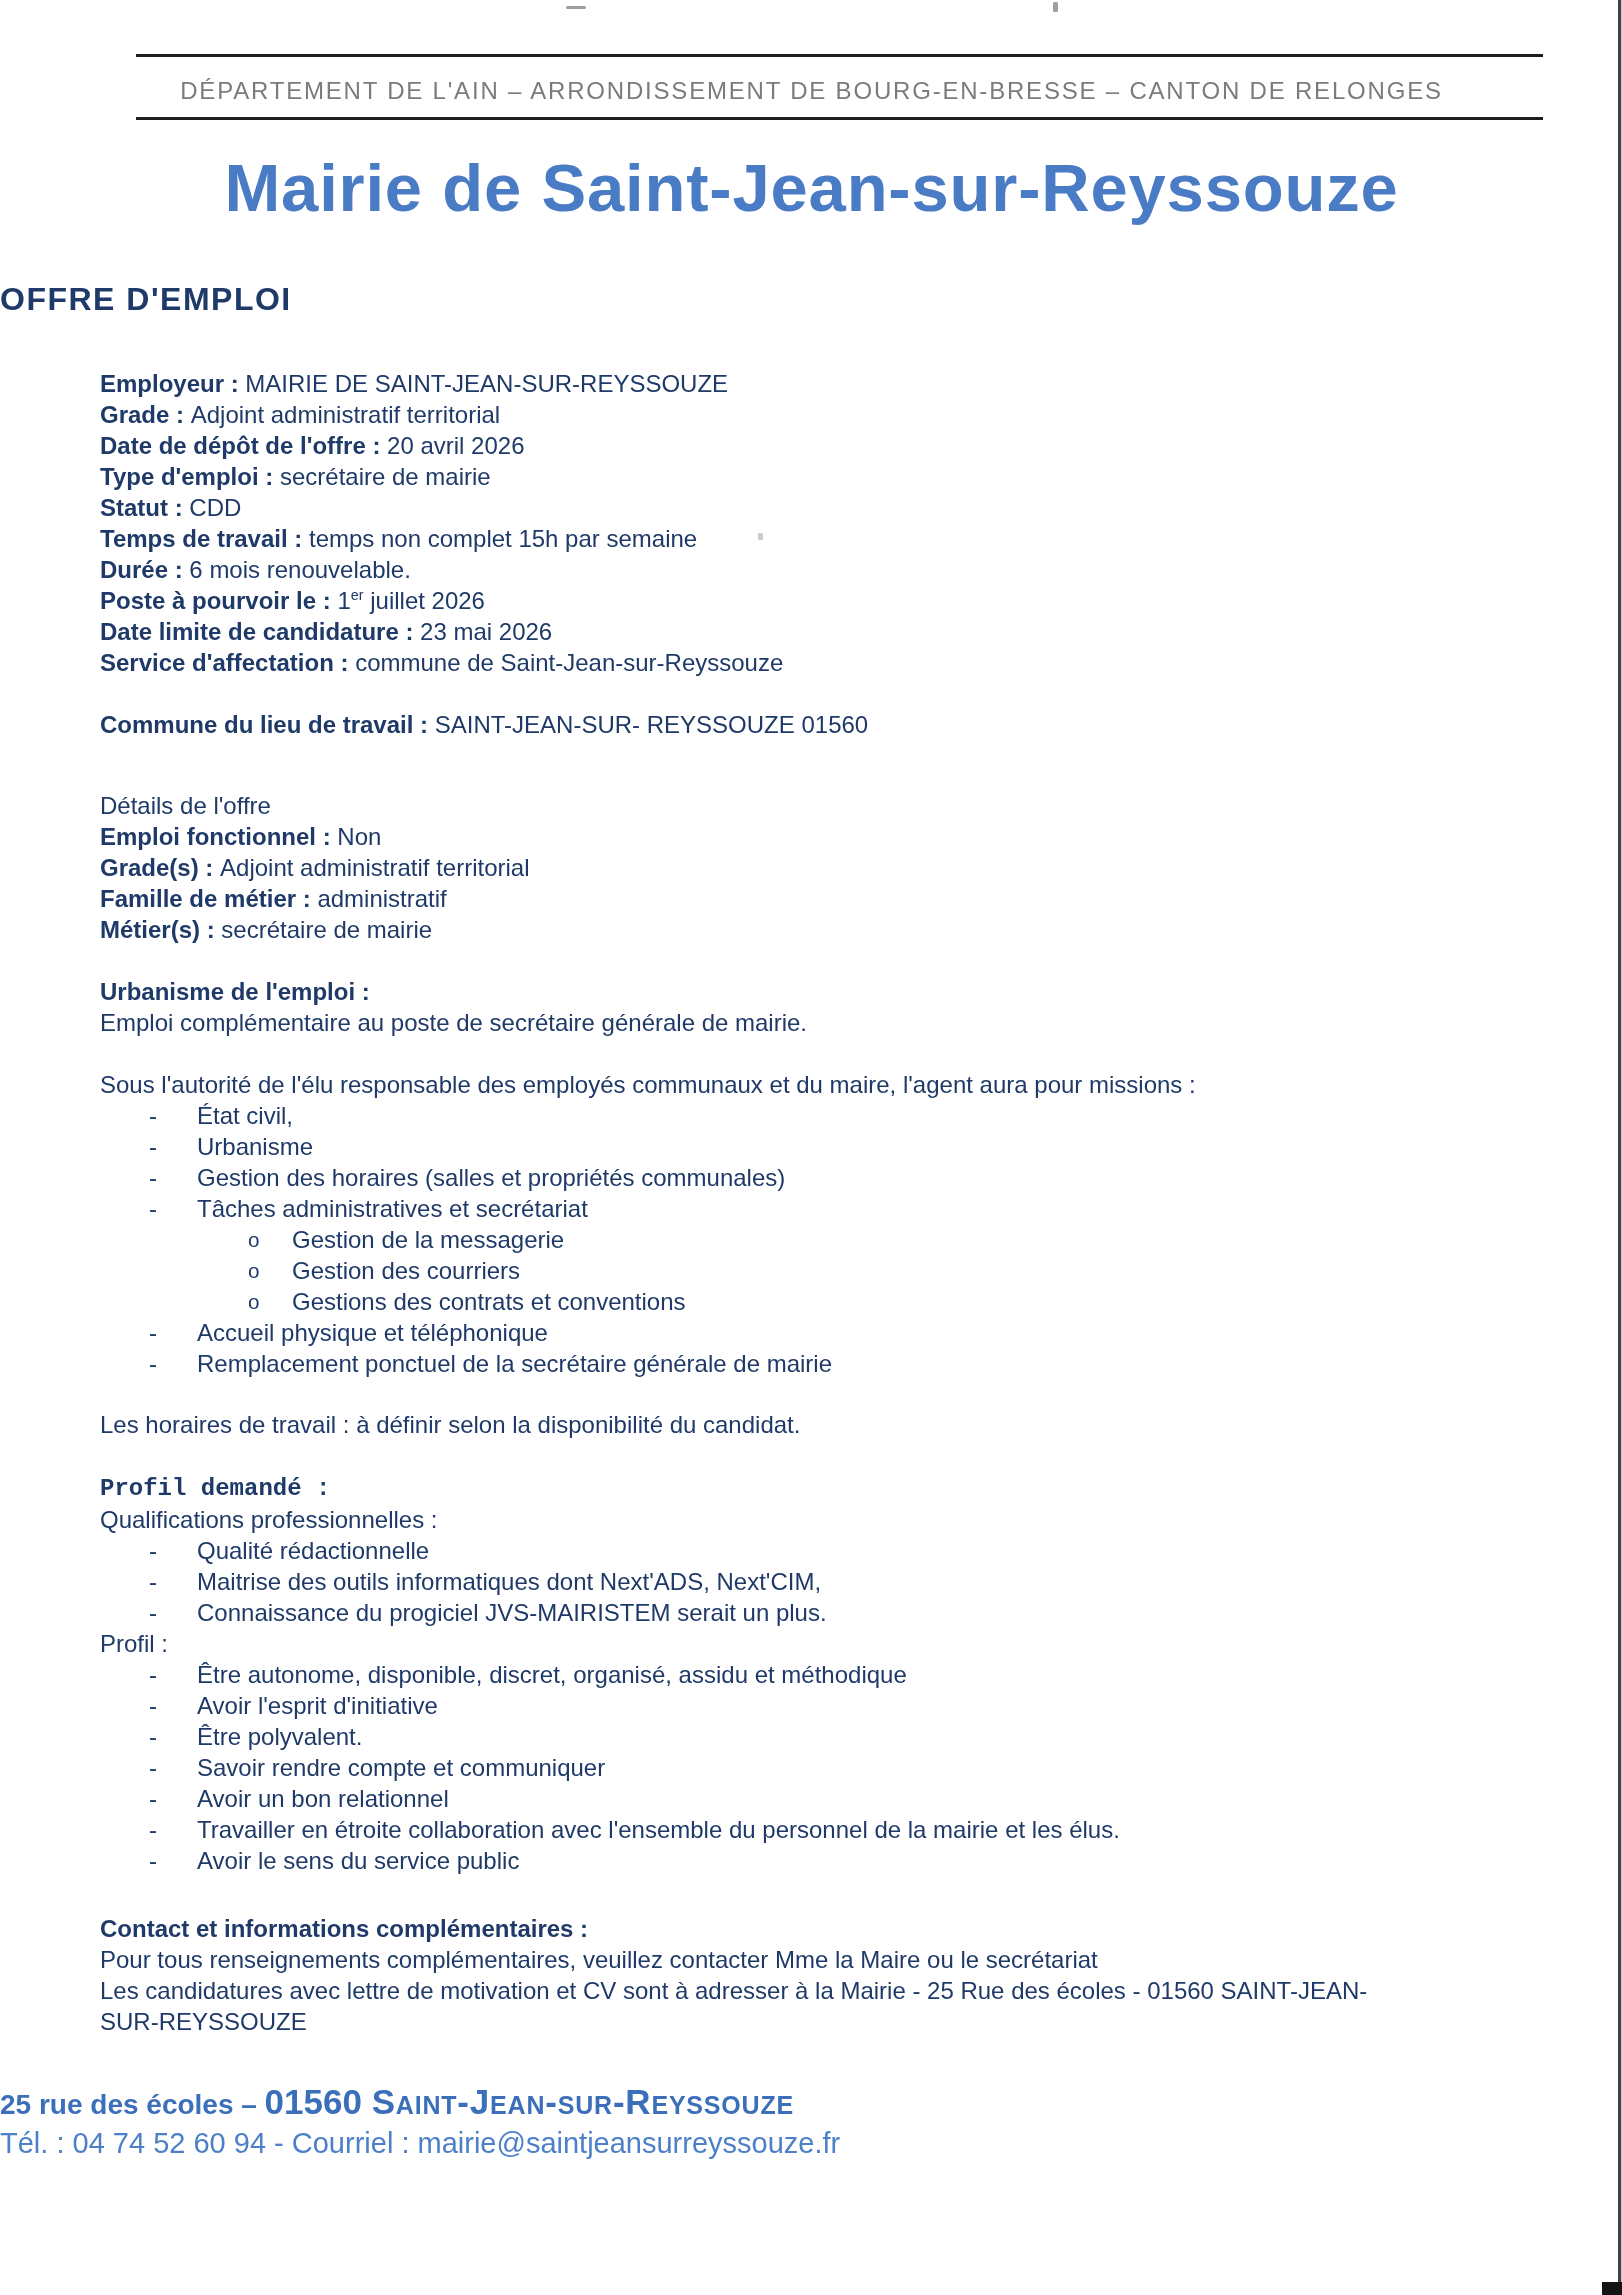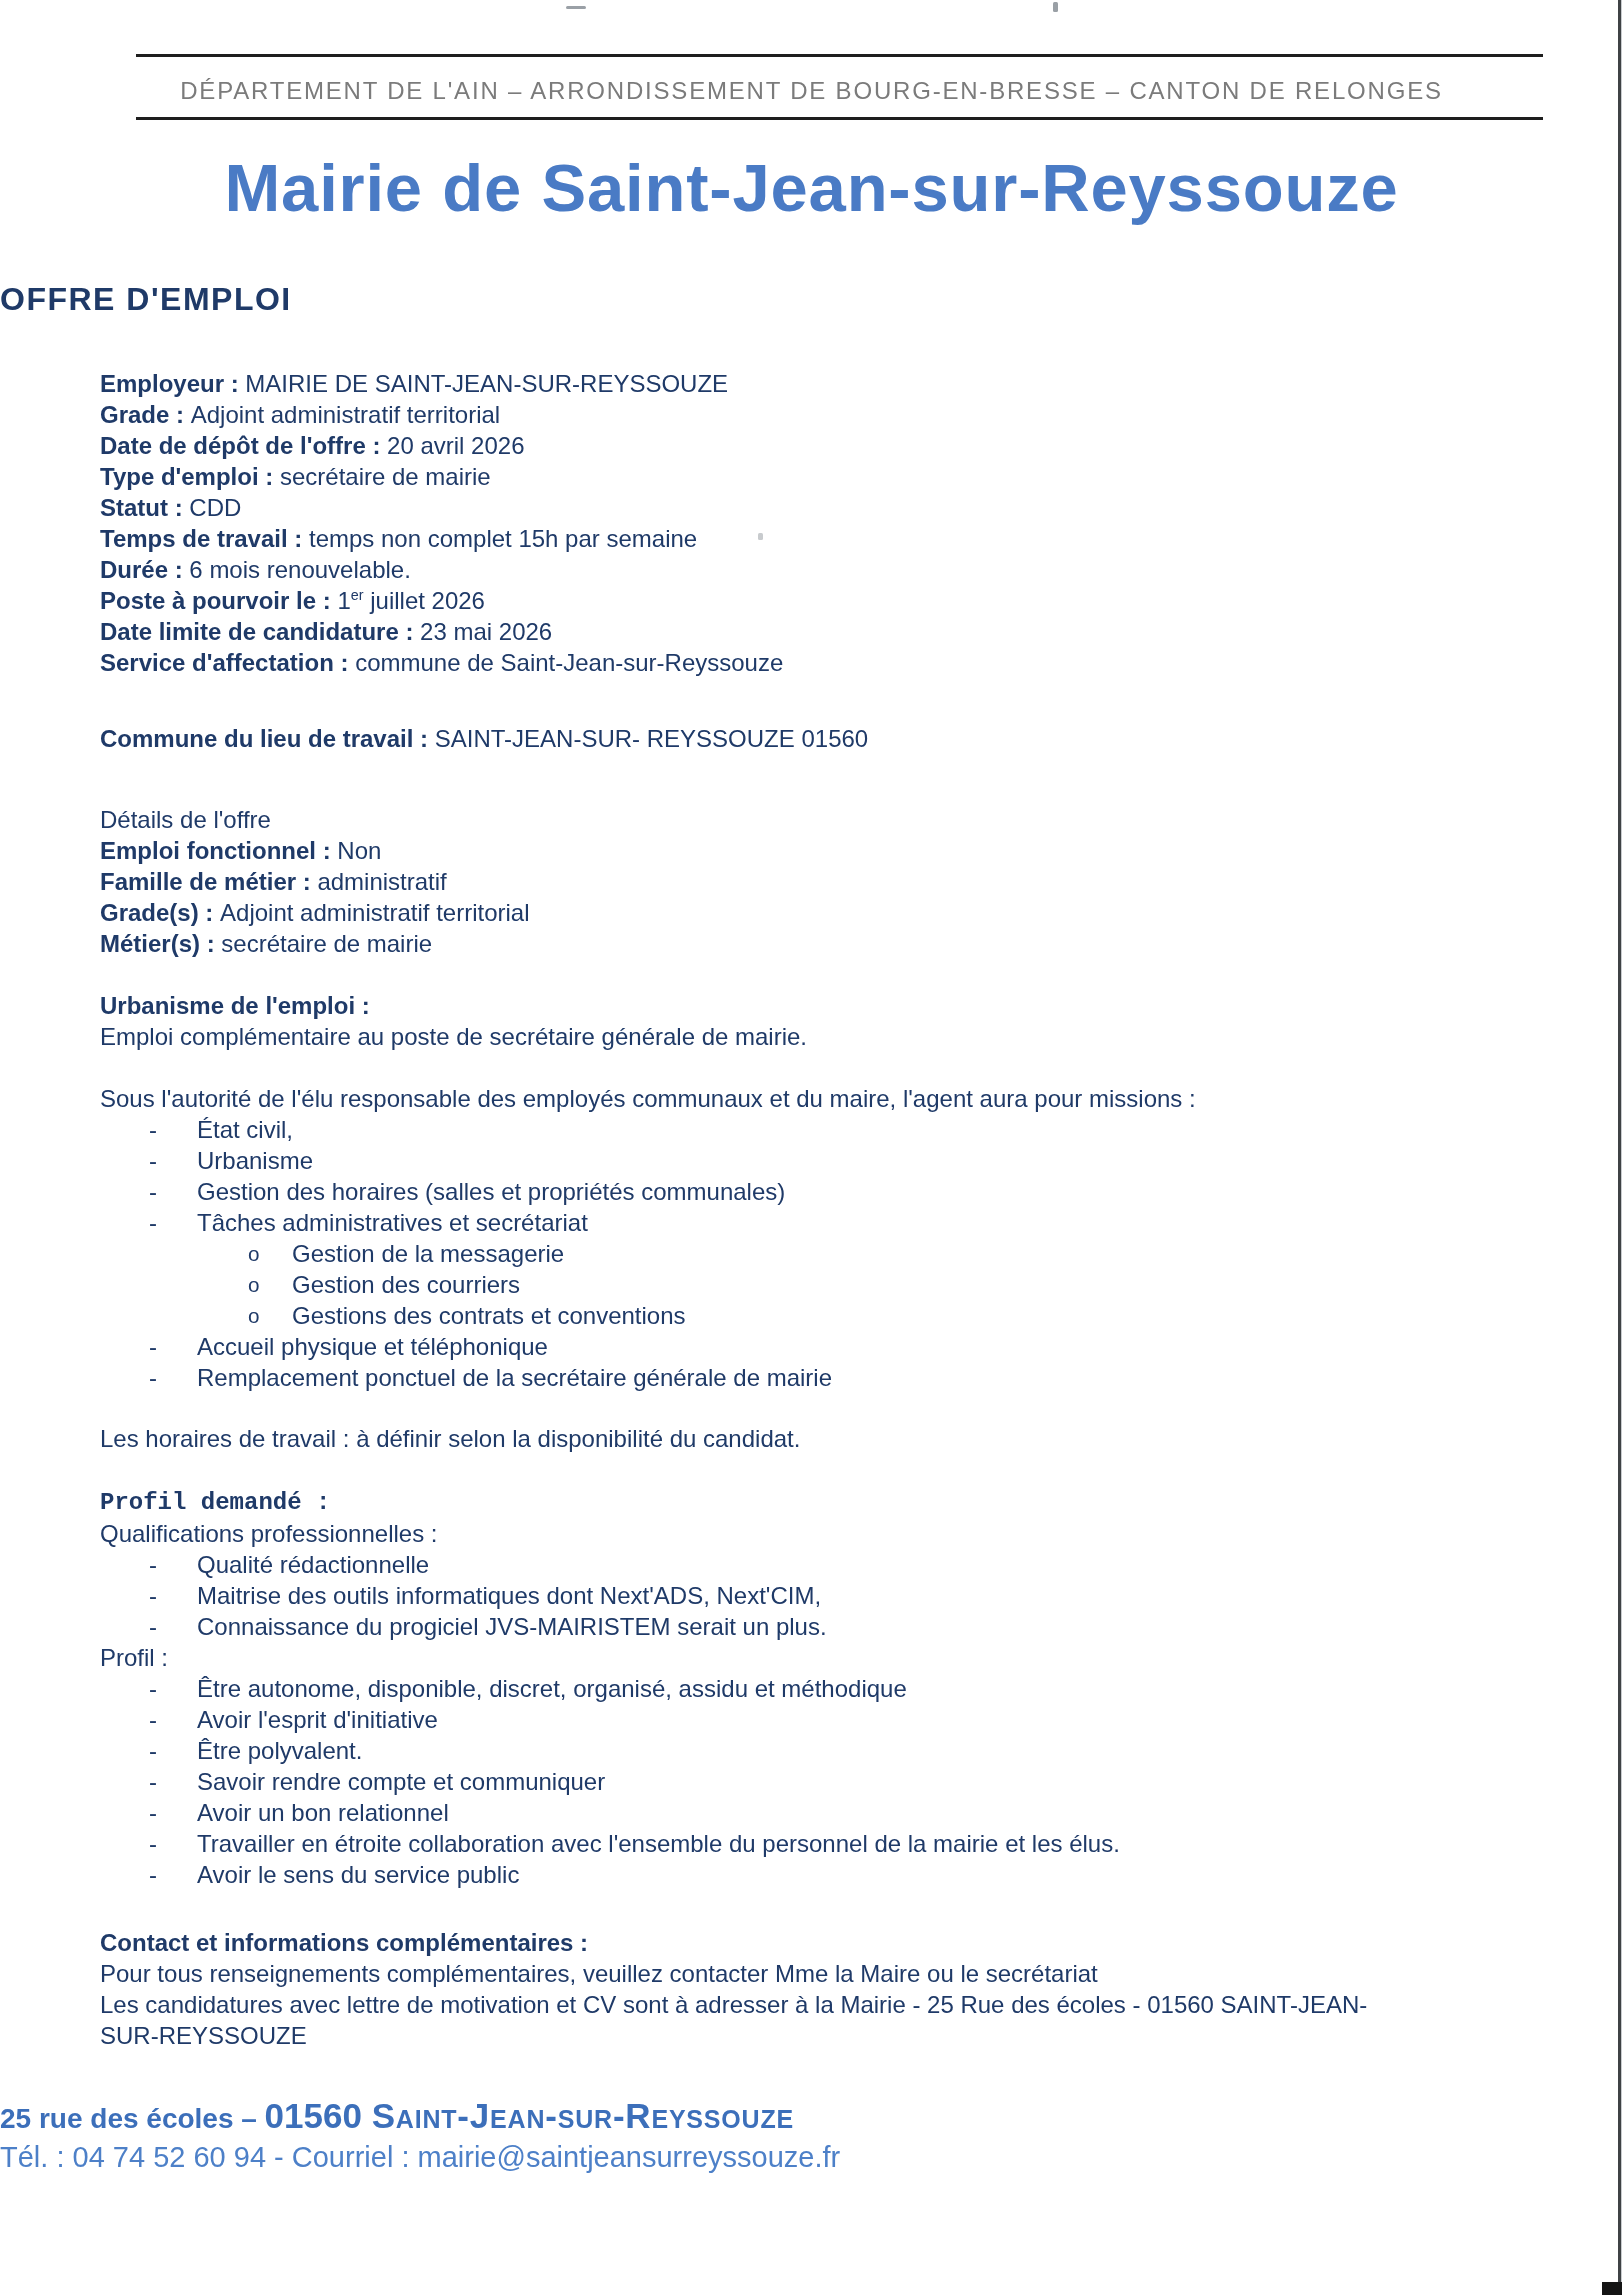--- a/index.html
+++ b/index.html
@@ -43,21 +43,21 @@
     color:#1f3a68;
   }
   
   .content {
     margin:51px 84px 0 100px;
     font-size:24px; line-height:31px;
   }
   .line { white-space:normal; }
   .lbl { font-weight:bold; }
   sup { font-size:60%; line-height:0; }
-  .commune-block { margin-top:45px; }
+  .commune-block { margin-top:31px; }
   .details-block { margin-top:50px; }
   .descriptif-heading { margin-top:31px; font-weight:bold; }
   .missions-intro { margin-top:31px; }
   .bullets .b1, .bullets .b2 { display:flex; line-height:31px; }
   .bullets .b1 { margin-left:49px; }
   .bullets .b1 .marker { flex:0 0 48px; }
   .bullets .b2 { margin-left:148px; }
   .bullets .b2 .marker { flex:0 0 44px; font-size:20.7px; }
   .horaires-line { margin-top:30px; }
   .profil-heading { margin-top:33px; font-weight:bold;font-family:Liberation Mono, monospace; }
@@ -118,22 +118,22 @@
       </div>
 
     <div class="commune-block">
         <div class="line"><span class="lbl">Commune du lieu de travail : </span><span>SAINT-JEAN-SUR- REYSSOUZE 01560</span></div>
       </div>
 
     <div class="details-block">
       <div class="line">Détails de l'offre</div>
       <div>
           <div class="line"><span class="lbl">Emploi fonctionnel : </span><span>Non</span></div>
+          <div class="line"><span class="lbl">Grade(s) : </span><span>Adjoint administratif territorial</span></div>
           <div class="line"><span class="lbl">Famille de métier : </span><span>administratif</span></div>
-          <div class="line"><span class="lbl">Grade(s) : </span><span>Adjoint administratif territorial</span></div>
           <div class="line"><span class="lbl">Métier(s) : </span><span>secrétaire de mairie</span></div>
         </div>
     </div>
 
     <div class="descriptif-heading line">Urbanisme de l'emploi :</div>
     <div class="line">Emploi complémentaire au poste de secrétaire générale de mairie.</div>
 
     <div class="missions-intro line">Sous l'autorité de l'élu responsable des employés communaux et du maire, l'agent aura pour missions :</div>
     <div class="bullets">
         <div class="b1">

